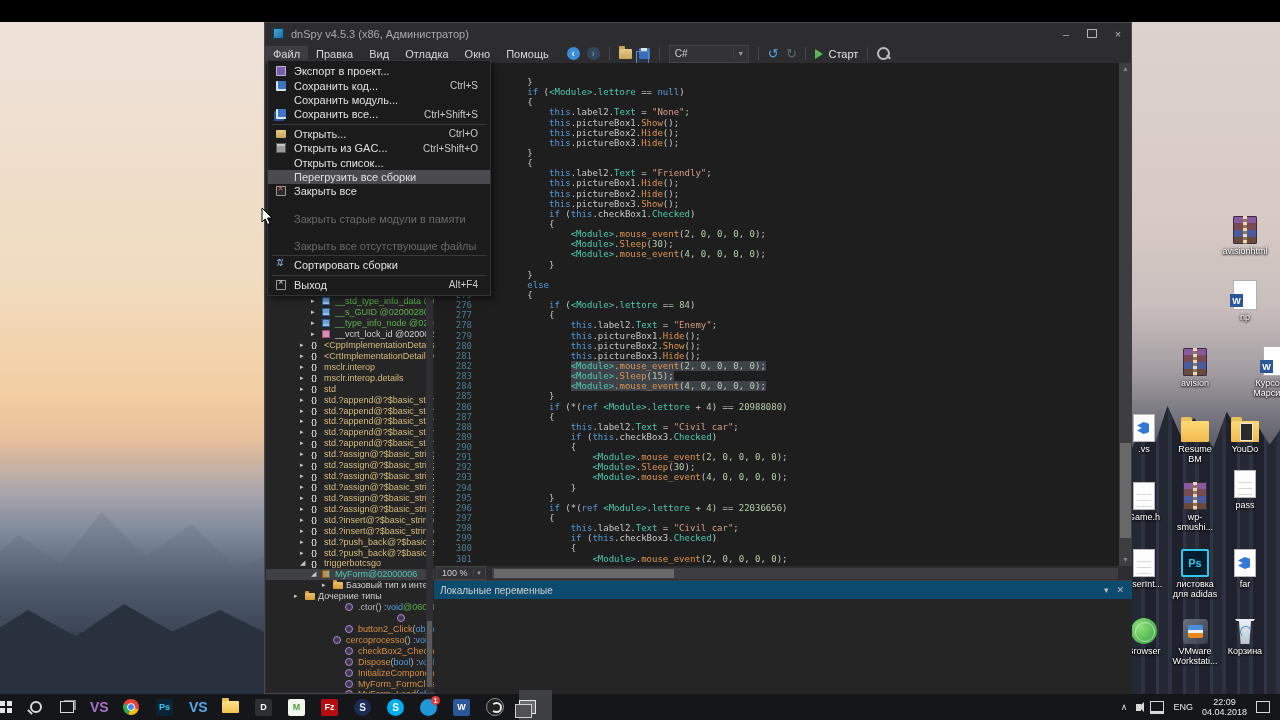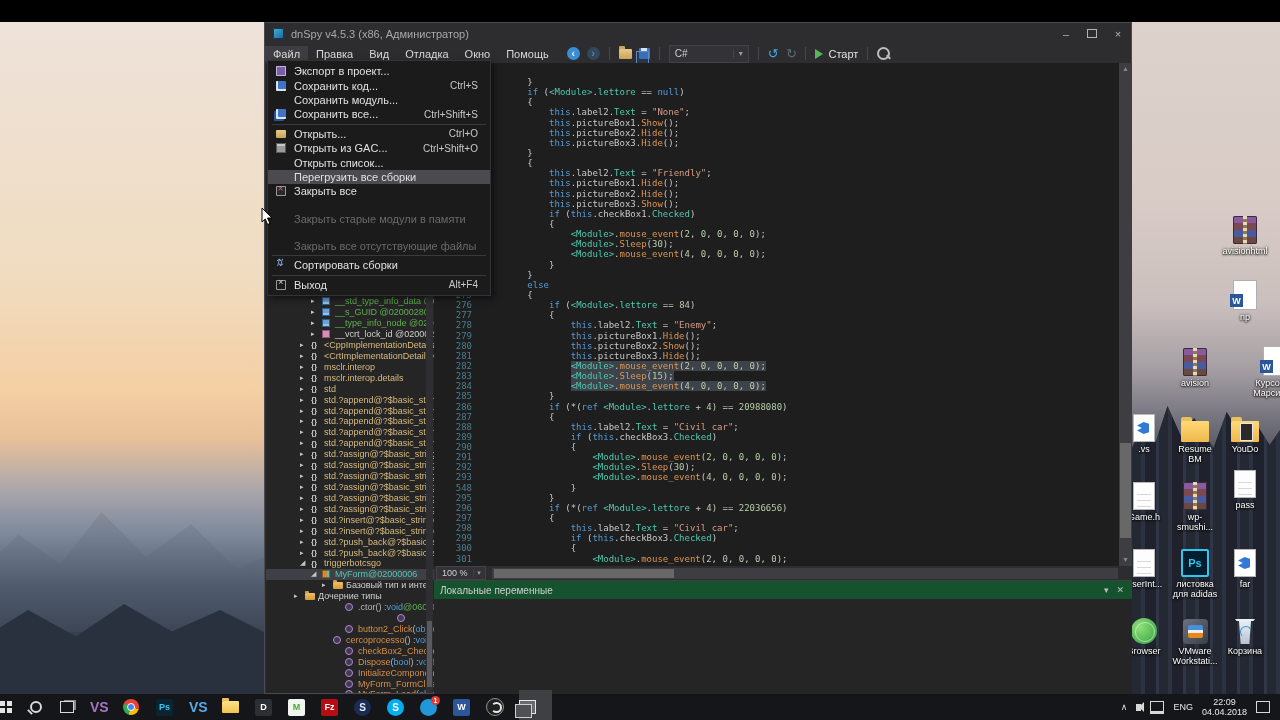--- a/index.html
+++ b/index.html
@@ -93,21 +93,21 @@
   
   #zoombar{position:absolute;left:169px;top:543px;width:698px;height:14px;background:#2d2d30;display:flex;align-items:center;}
   #zoom-box{display:flex;align-items:center;height:12px;margin-left:2px;background:#333337;border:1px solid #434346;}
   #zoom-box .val{font-size:9px;color:#d0d0d0;padding:0 5px;}
   #zoom-box .arr{width:11px;font-size:7px;color:#9a9a9a;text-align:center;border-left:1px solid #434346;}
   #hscroll{flex:1;height:11px;margin:0 14px 0 6px;background:#3e3e42;position:relative;}
   #hscroll .thumb{position:absolute;left:2px;top:1px;height:9px;width:180px;background:#686868;}
 
   
   #locals{position:absolute;left:169px;top:557px;width:698px;height:113px;background:#252526;border-top:1px solid #3f3f46;}
-  #locals-hdr{height:18px;display:flex;align-items:center;background:#14532d;}
+  #locals-hdr{height:18px;display:flex;align-items:center;background:#0c4a6e;}
   #locals-title{font-size:10px;color:#d0d0d0;padding-left:6px;}
   #locals-btns{margin-left:auto;display:flex;gap:8px;padding-right:8px;color:#bdbdbd;font-size:9px;}
   #locals-cols{height:17px;display:flex;background:#252526;border-top:1px solid #3f3f46;border-bottom:1px solid #3f3f46;}
   .lcol{font-size:10px;color:#c8c8c8;padding:2px 0 0 8px;border-right:1px solid #3f3f46;box-sizing:border-box;}
 
   
   #filemenu{position:absolute;left:2px;top:37px;width:222px;background:#1b1b1c;border:1px solid #333337;
     box-shadow:3px 3px 6px rgba(0,0,0,.5);z-index:10;padding:3px 0;}
   .fm-item{display:flex;align-items:center;height:14.4px;font-size:11px;color:#e0e0e0;}
   .fm-item.hover{background:#4b4b4f;}
@@ -638,21 +638,21 @@
           <div class="code-line"><span class="gut">284</span><span class="ind">                </span><span class="txt hl"><span class="tk-type">&lt;Module&gt;</span>.<span class="tk-mth">mouse_event</span>(<span class="tk-num">4</span>, <span class="tk-num">0</span>, <span class="tk-num">0</span>, <span class="tk-num">0</span>, <span class="tk-num">0</span>);</span></div>
           <div class="code-line"><span class="gut">285</span><span class="ind">            </span><span class="txt">}</span></div>
           <div class="code-line"><span class="gut">286</span><span class="ind">            </span><span class="txt"><span class="tk-kw">if</span> (*(<span class="tk-kw">ref</span> <span class="tk-type">&lt;Module&gt;</span>.<span class="tk-prop">lettore</span> + <span class="tk-num">4</span>) == <span class="tk-num">20988080</span>)</span></div>
           <div class="code-line"><span class="gut">287</span><span class="ind">            </span><span class="txt">{</span></div>
           <div class="code-line"><span class="gut">288</span><span class="ind">                </span><span class="txt"><span class="tk-kw">this</span>.label2.<span class="tk-prop">Text</span> = <span class="tk-str">"Civil car"</span>;</span></div>
           <div class="code-line"><span class="gut">289</span><span class="ind">                </span><span class="txt"><span class="tk-kw">if</span> (<span class="tk-kw">this</span>.checkBox3.<span class="tk-prop">Checked</span>)</span></div>
           <div class="code-line"><span class="gut">290</span><span class="ind">                </span><span class="txt">{</span></div>
           <div class="code-line"><span class="gut">291</span><span class="ind">                    </span><span class="txt"><span class="tk-type">&lt;Module&gt;</span>.<span class="tk-mth">mouse_event</span>(<span class="tk-num">2</span>, <span class="tk-num">0</span>, <span class="tk-num">0</span>, <span class="tk-num">0</span>, <span class="tk-num">0</span>);</span></div>
           <div class="code-line"><span class="gut">292</span><span class="ind">                    </span><span class="txt"><span class="tk-type">&lt;Module&gt;</span>.<span class="tk-mth">Sleep</span>(<span class="tk-num">30</span>);</span></div>
           <div class="code-line"><span class="gut">293</span><span class="ind">                    </span><span class="txt"><span class="tk-type">&lt;Module&gt;</span>.<span class="tk-mth">mouse_event</span>(<span class="tk-num">4</span>, <span class="tk-num">0</span>, <span class="tk-num">0</span>, <span class="tk-num">0</span>, <span class="tk-num">0</span>);</span></div>
-          <div class="code-line"><span class="gut">548</span><span class="ind">                </span><span class="txt">}</span></div>
+          <div class="code-line"><span class="gut">294</span><span class="ind">                </span><span class="txt">}</span></div>
           <div class="code-line"><span class="gut">295</span><span class="ind">            </span><span class="txt">}</span></div>
           <div class="code-line"><span class="gut">296</span><span class="ind">            </span><span class="txt"><span class="tk-kw">if</span> (*(<span class="tk-kw">ref</span> <span class="tk-type">&lt;Module&gt;</span>.<span class="tk-prop">lettore</span> + <span class="tk-num">4</span>) == <span class="tk-num">22036656</span>)</span></div>
           <div class="code-line"><span class="gut">297</span><span class="ind">            </span><span class="txt">{</span></div>
           <div class="code-line"><span class="gut">298</span><span class="ind">                </span><span class="txt"><span class="tk-kw">this</span>.label2.<span class="tk-prop">Text</span> = <span class="tk-str">"Civil car"</span>;</span></div>
           <div class="code-line"><span class="gut">299</span><span class="ind">                </span><span class="txt"><span class="tk-kw">if</span> (<span class="tk-kw">this</span>.checkBox3.<span class="tk-prop">Checked</span>)</span></div>
           <div class="code-line"><span class="gut">300</span><span class="ind">                </span><span class="txt">{</span></div>
           <div class="code-line"><span class="gut">301</span><span class="ind">                    </span><span class="txt"><span class="tk-type">&lt;Module&gt;</span>.<span class="tk-mth">mouse_event</span>(<span class="tk-num">2</span>, <span class="tk-num">0</span>, <span class="tk-num">0</span>, <span class="tk-num">0</span>, <span class="tk-num">0</span>);</span></div>
         </div>
       <div id="ed-vscroll">
         <span class="arr up">▲</span>

